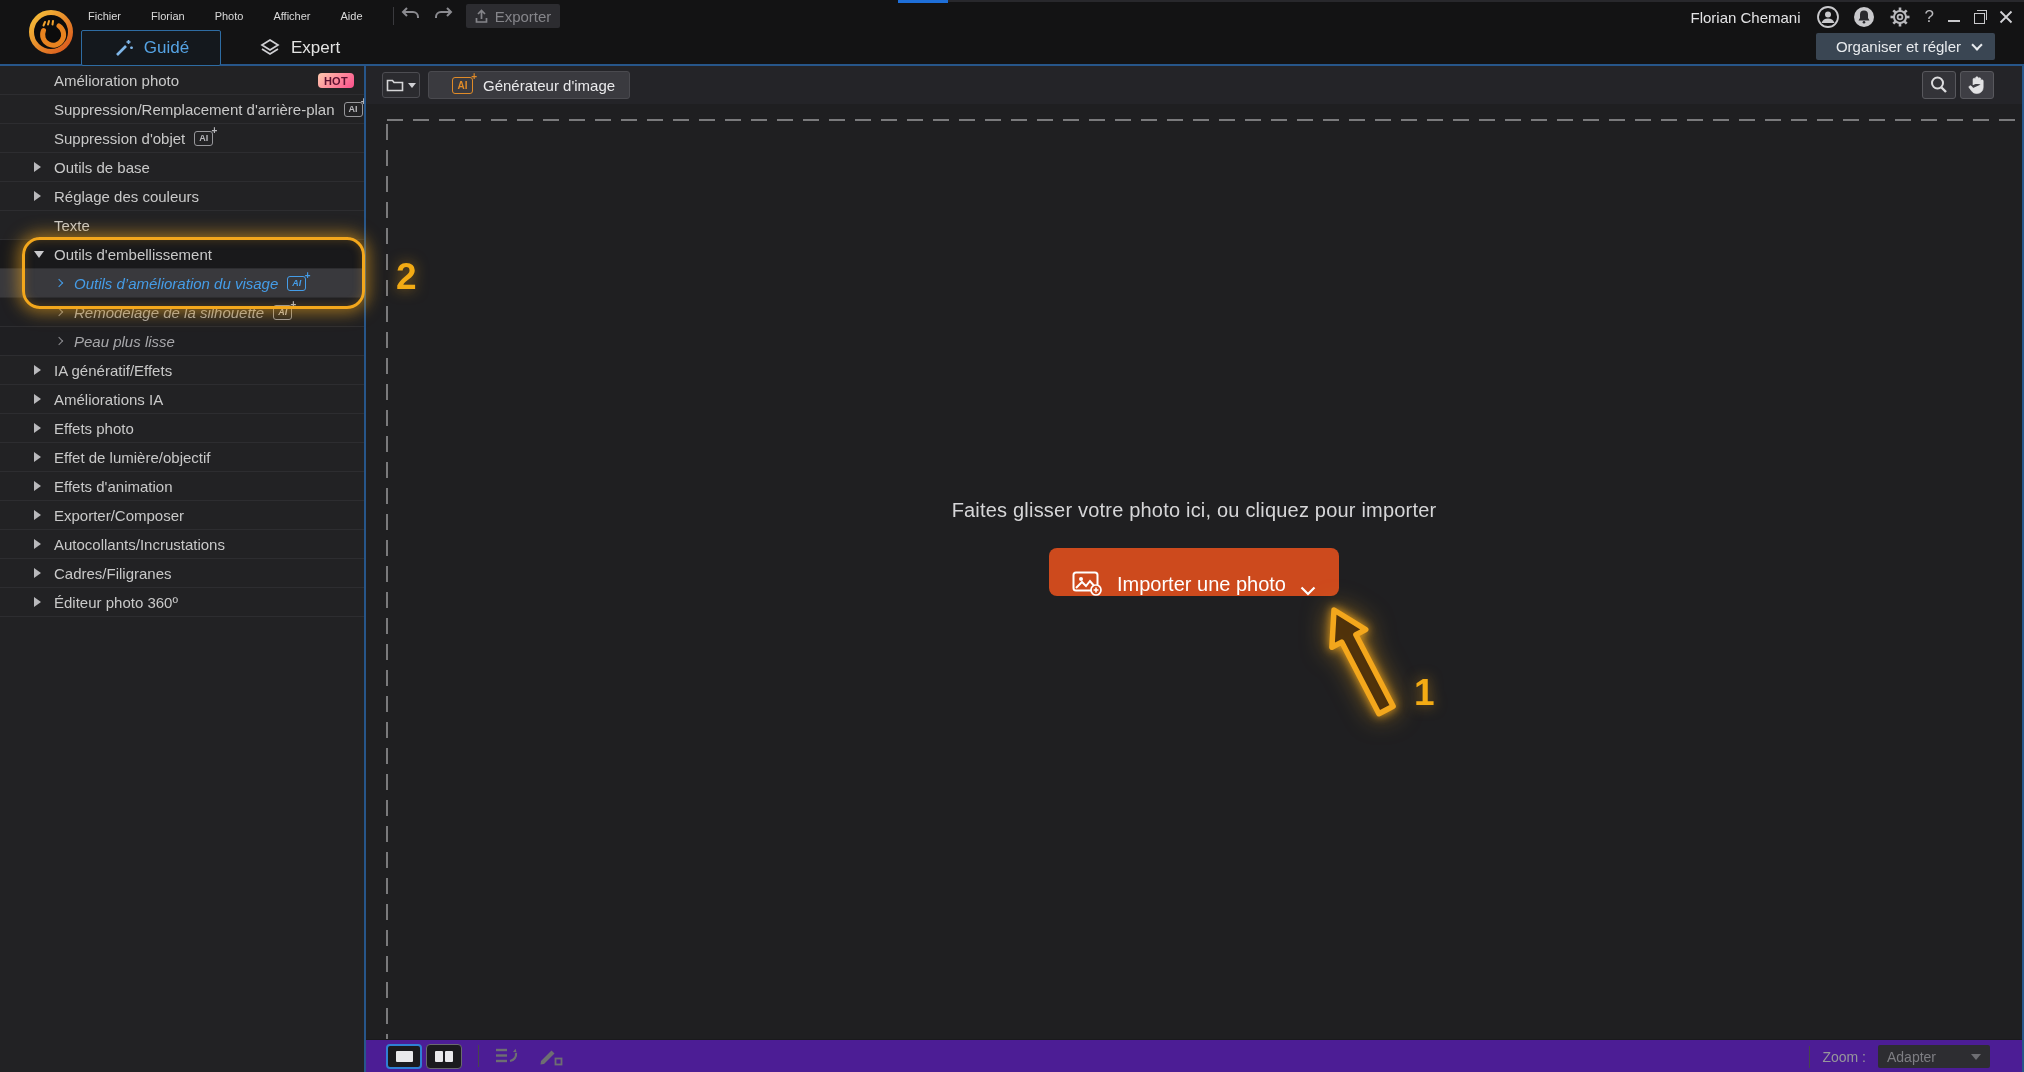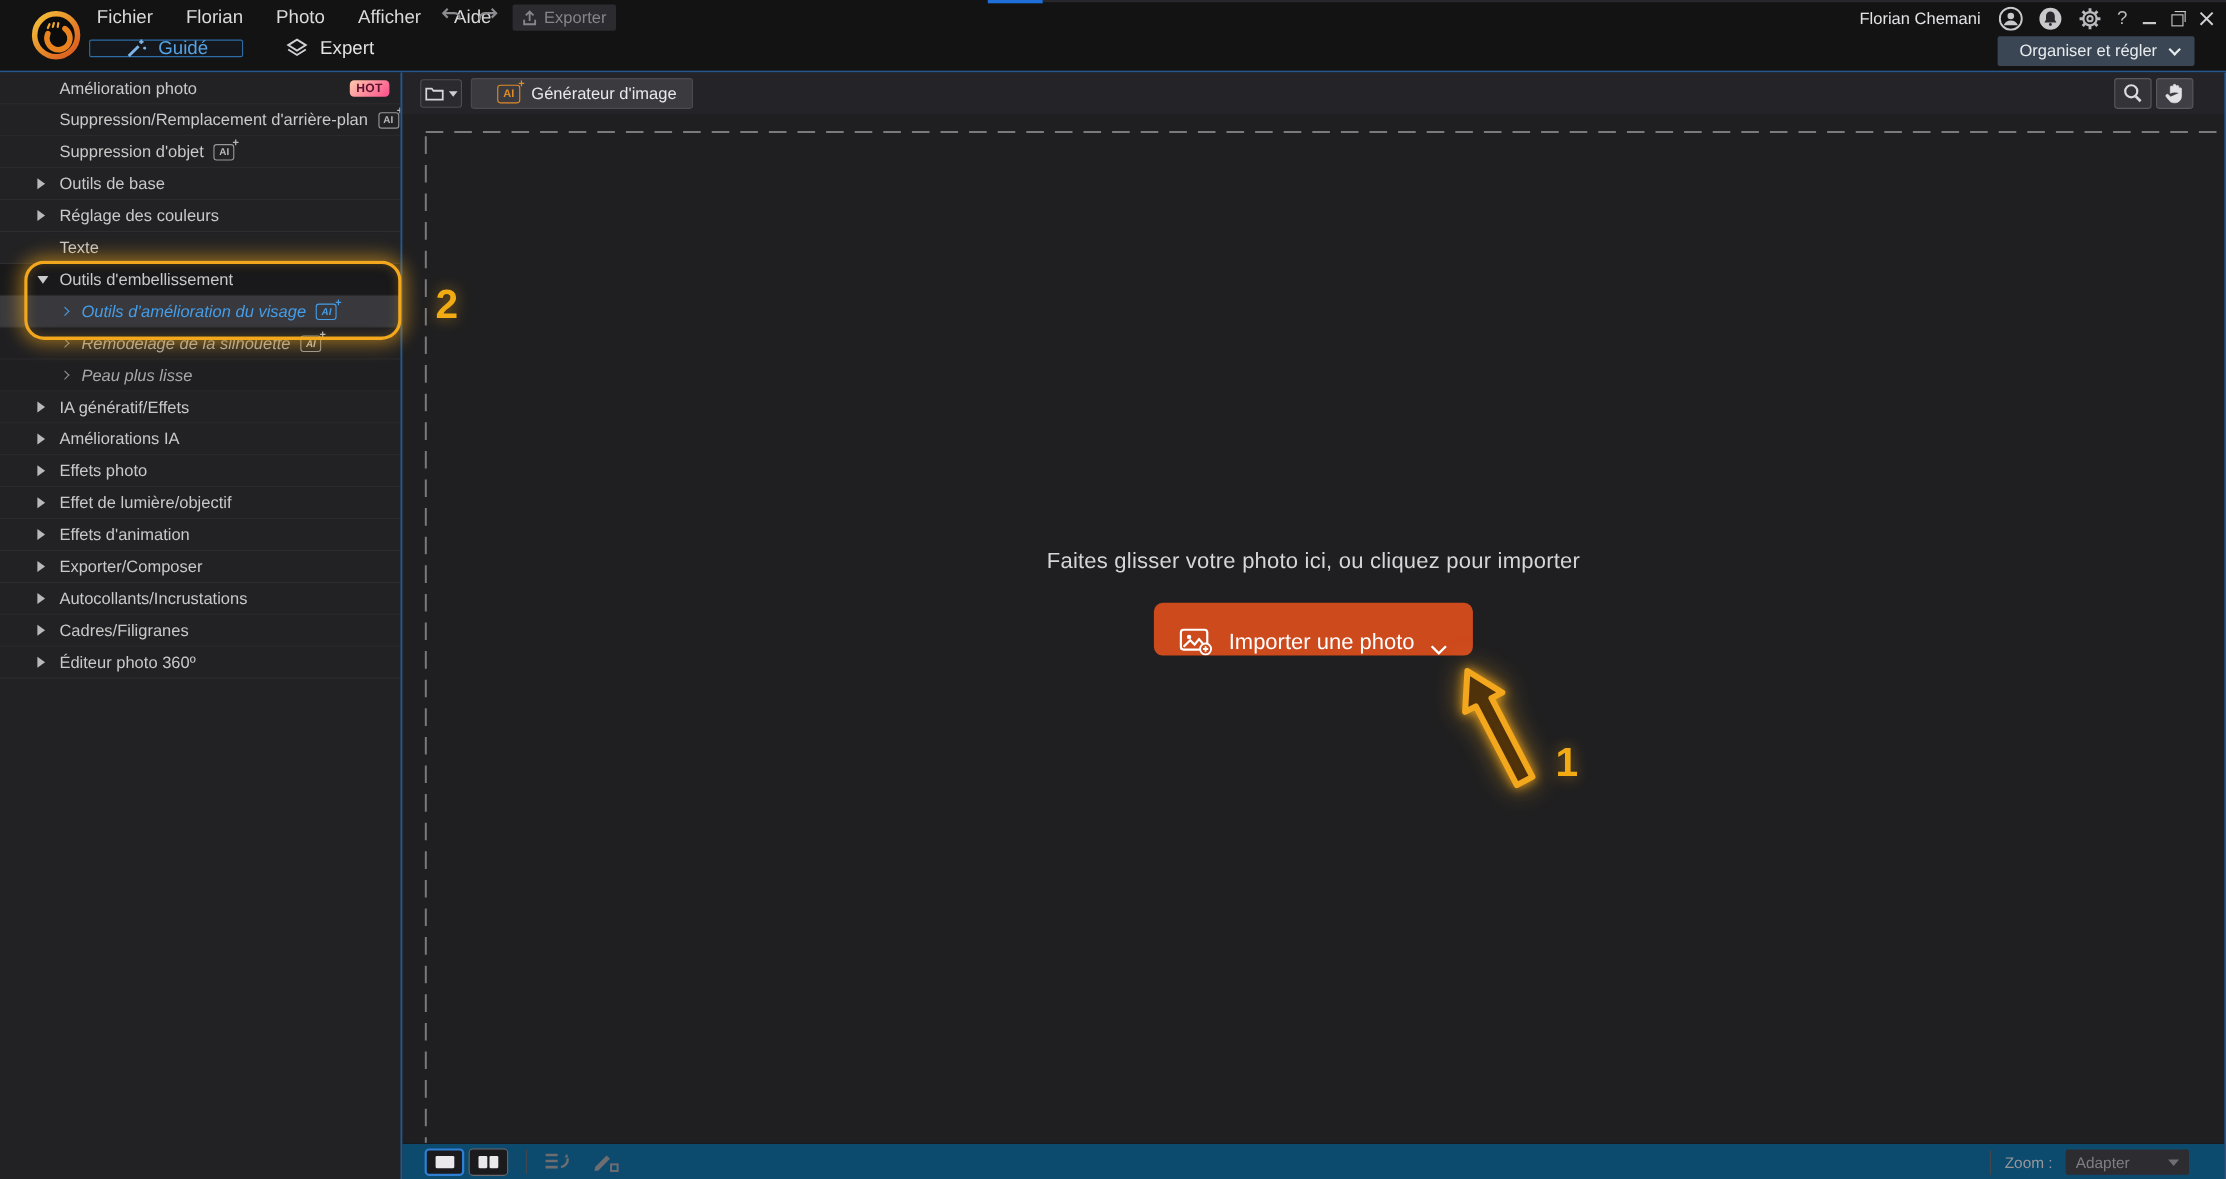--- a/index.html
+++ b/index.html
@@ -8,35 +8,35 @@
     position:relative; width:2024px; height:1072px; overflow:hidden;
     background:#131314; font-family:"Liberation Sans", sans-serif;
     color:#d8d8d8; -webkit-font-smoothing:antialiased;
   }
   
   #titlebar { position:absolute; left:0; top:0; width:2024px; height:64px; background:#131314; z-index:3; }
   .top-accent { position:absolute; left:898px; top:0; width:50px; height:3px; background:#1e6fd9; }
   .top-strip  { position:absolute; left:948px; top:0; right:0; height:2px; background:#28282c; }
   .logo { position:absolute; left:28px; top:9px; }
   .menubar { position:absolute; left:88px; top:5px; display:flex; gap:30px; align-items:center; height:22px; }
-  .menu-item { font-size:17px; color:#dadada; cursor:default; }
+  .menu-item { font-size:11px; color:#dadada; cursor:default; }
   .tb-sep { width:1px; height:18px; background:#3a3a3e; }
   .undo-redo { position:absolute; left:400px; top:5px; display:flex; gap:10px; align-items:center; }
   .icon-btn { display:flex; align-items:center; justify-content:center; }
   .export-btn { position:absolute; left:466px; top:4px; height:24px; width:94px; background:#2c2c30;
     border-radius:2px; display:flex; align-items:center; justify-content:center; gap:7px;
     color:#85858a; font-size:15px; }
   .user-cluster { position:absolute; right:11px; top:5px; display:flex; align-items:center; gap:14px; height:24px; }
   .user-name { font-size:15px; color:#e3e3e5; margin-right:2px; }
   .q-help { font-size:17px; color:#b9b9bd; }
   .win-min { width:12px; height:2px; background:#c9c9cc; margin-top:8px; }
   .win-restore { width:11px; height:11px; border:1.5px solid #c9c9cc; position:relative; }
   .win-restore::before { content:""; position:absolute; left:2px; top:-4px; width:9px; height:9px; border:1.5px solid #c9c9cc; border-bottom:none; border-left:none; }
   .mode-tabs { position:absolute; left:81px; top:30px; display:flex; align-items:center; }
-  .tab-guided { width:140px; height:16px; border:1px solid #2e6ca3; border-radius:2px; background:#14181d;
+  .tab-guided { width:140px; height:36px; border:1px solid #2e6ca3; border-radius:2px; background:#14181d;
     display:flex; align-items:center; justify-content:center; gap:10px; color:#55a3e4; font-size:17px; }
   .tab-expert { margin-left:28px; height:28px; display:flex; align-items:center; gap:10px; color:#e2e2e2; font-size:17px; padding:0 10px; }
   .organize-btn { position:absolute; right:29px; top:33px; height:27px; padding:0 14px 0 20px; background:#3a4653;
     border-radius:2px; display:flex; align-items:center; gap:12px; color:#e8ebee; font-size:15px; }
   .chev-down { width:8px; height:8px; border-right:2px solid #e8ebee; border-bottom:2px solid #e8ebee; transform:rotate(45deg); margin-top:-4px; }
   
   #workspace { position:absolute; left:0; top:64px; width:2024px; height:1008px; border-top:2px solid #27568a; display:flex; }
   
   #sidebar { width:364px; height:100%; background:#222224; flex:none; }
   .srow { height:29px; border-bottom:1px solid #2d2d30; display:flex; align-items:center; padding-left:34px; font-size:15px; color:#c9c9c9; background:#222224; }
@@ -75,21 +75,21 @@
     border:none; border-radius:8px; display:flex; align-items:flex-end; justify-content:center; gap:14px; color:#fff; font-size:20px;
     font-family:"Liberation Sans", sans-serif; cursor:pointer; }
   
   .annot-arrow { position:absolute; left:948px; top:498px; filter:drop-shadow(0 0 5px rgba(243,167,28,.9)) drop-shadow(0 0 12px rgba(243,167,28,.55)); }
   .annot-num { position:absolute; font-size:37px; font-weight:bold; color:#f3ab14; text-shadow:0 0 14px rgba(243,167,28,.55); font-family:"Liberation Sans", sans-serif; }
   #annot-1 { left:1048px; top:568px; }
   #annot-2 { position:absolute; left:396px; top:256px; z-index:6; }
   #annot-rect { position:absolute; left:22px; top:237px; width:343px; height:72px; border:3px solid #f3a71c; border-radius:18px;
     box-shadow:0 0 16px 4px rgba(243,167,28,.55), inset 0 0 10px rgba(243,167,28,.25); z-index:5; pointer-events:none; }
   
-  #statusbar { height:33px; background:#0c4a6e; border-top:1px solid #1a1a1c; flex:none; position:relative; }
+  #statusbar { height:33px; background:#4c1d95; border-top:1px solid #1a1a1c; flex:none; position:relative; }
   .vm-btn { position:absolute; top:4px; width:36px; height:25px; background:#1b1b1e; border:1px solid #6a6a6e; border-radius:4px;
     display:flex; align-items:center; justify-content:center; gap:2px; }
   .vm-btn.active { border:2px solid #2f80d4; }
   .vm-inner { background:#e9e9eb; border-radius:1px; }
   .sb-sep { position:absolute; width:1px; height:22px; background:#47474b; top:5px; }
   .zoom-group { position:absolute; right:32px; top:5px; display:flex; align-items:center; gap:12px; }
   .zoom-label { font-size:14px; color:#97979b; }
   .zoom-dd { width:112px; height:23px; background:#2d2d31; border-radius:2px; display:flex; align-items:center; padding:0 9px; gap:8px; }
   .zoom-value { font-size:14px; color:#7e7e83; flex:1; }
   .zoom-tri { width:0; height:0; border-top:6px solid #6e6e73; border-left:5px solid transparent; border-right:5px solid transparent; }

